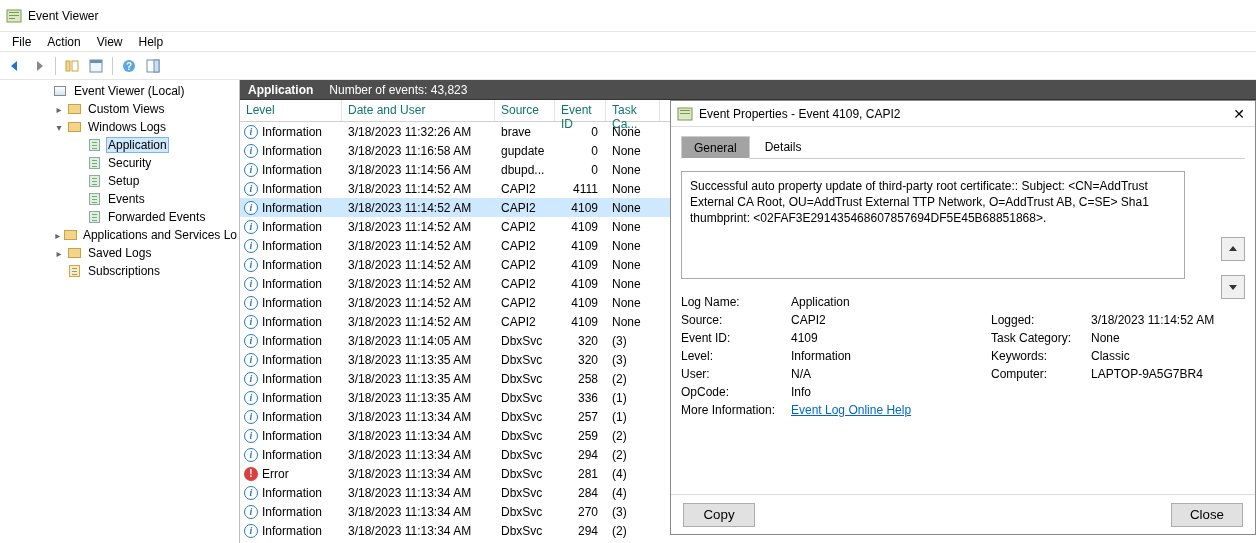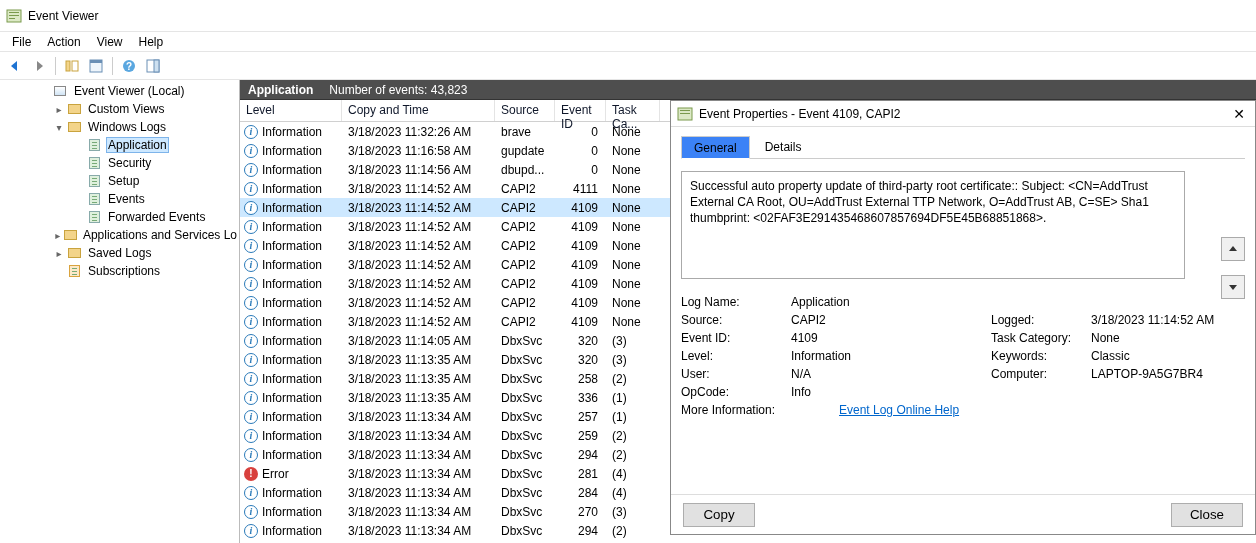--- a/index.html
+++ b/index.html
@@ -33,21 +33,21 @@
   
   .ic-box{width:12px;height:10px;border:1px solid #888;background:linear-gradient(#fff,#d0e4f5);}
   .ic-folder{width:13px;height:10px;background:#f3d48a;border:1px solid #c9a33e;}
   .ic-log{width:11px;height:12px;border:1px solid #8aa;background:#dff0dd;position:relative;}
   .ic-log::before{content:"";position:absolute;left:2px;top:2px;right:2px;height:1px;background:#7a7;box-shadow:0 3px #7a7,0 6px #7a7;}
   
   .center-pane { flex:1; display:flex; flex-direction:column; position:relative; min-width:0;}
   .center-header { height:20px; background:#4e4e4e; color:#fff; display:flex; align-items:center; padding:0 8px; font-size:12px;border-bottom:1px solid #333; gap:16px;}
   .center-header .hdr-title{font-weight:600;}
   .grid-head { display:flex; height:22px; border-bottom:1px solid #d0d0d0;}
-  .gh { border-right:1px solid #e4e4e4; padding:3px 6px; color:#0f172a; background:#fff;}
+  .gh { border-right:1px solid #e4e4e4; padding:3px 6px; color:#0f766e; background:#fff;}
   .c-level{width:102px;}
   .c-date{width:153px;}
   .c-source{width:60px;}
   .c-eventid{width:51px; text-align:left;}
   .c-task{width:54px;}
   .grid-body{ overflow:hidden;}
   .grid-row{ display:flex; height:19px; align-items:center;}
   .grid-row.selected{ background:#cde8ff;}
   .gc{ padding:0 6px; white-space:nowrap; overflow:hidden; text-overflow:ellipsis;}
   .gc.c-level{display:flex;align-items:center;gap:4px;padding-left:4px;}
@@ -57,27 +57,27 @@
   .lvl-error{background:#d8403d;}
   
   .props-pane { position:absolute; right:0; top:20px; bottom:16px; width:586px; background:#fff; border:1px solid #888; display:flex; flex-direction:column;}
   .props-title{ height:26px; display:flex; align-items:center; padding:0 6px; border-bottom:1px solid #ddd;}
   .props-title .pt-icon{width:16px;height:16px;margin-right:6px;}
   .props-title .pt-text{flex:1;}
   .props-title .pt-close{width:20px;text-align:center;font-size:14px;cursor:default;}
   .props-body{flex:1; padding:8px 10px 0 10px; position:relative;}
   .tabs{display:flex;height:24px; border-bottom:1px solid #ccc;}
   .tab{padding:4px 12px 3px; border:1px solid transparent; border-bottom:none; margin-right:2px; cursor:default;}
-  .tab.active{border:1px solid #ccc;border-bottom:1px solid #fff;background:#3b82f6;position:relative;top:1px;}
+  .tab.active{border:1px solid #ccc;border-bottom:1px solid #fff;background:#a3a3a3;position:relative;top:1px;}
   .msg-box{ margin:12px 60px 16px 0; height:108px; border:1px solid #aaa; padding:6px 8px; font-size:12px; line-height:1.35; overflow:auto; background:#fff;}
   .nav-btn{ position:absolute; right:10px; width:24px; height:24px; border:1px solid #aaa; background:#f0f0f0; display:flex;align-items:center;justify-content:center;}
   .nav-up{top:110px;} .nav-down{top:148px;}
   .kv-grid{display:grid; grid-template-columns:110px 200px 100px 190px; row-gap:4px; font-size:12px; margin-bottom:12px; margin-right:60px;}
   .kv-grid .k{color:#000;}
-  .kv-grid a{color:#0066cc;margin-left:48px;}
+  .kv-grid a{color:#0066cc;}
   .props-footer{height:40px;border-top:1px solid #ddd;display:flex;align-items:center;padding:0 12px;gap:8px;}
   .props-footer .spacer{flex:1;}
   .win-btn{min-width:72px;height:24px;border:1px solid #adadad;background:#e1e1e1;padding:0 12px;}
 </style>
 </head>
 <body>
 
 <div class="titlebar">
   <span class="app-icon">
     <svg viewBox="0 0 16 16">
@@ -218,21 +218,21 @@
     </div>
   </div>
 
   <div class="center-pane">
     <div class="center-header">
       <span class="hdr-title">Application</span>
       <span>Number of events: 43,823</span>
     </div>
     <div class="grid-head">
       <div class="gh c-level">Level</div>
-      <div class="gh c-date">Copy and Time</div>
+      <div class="gh c-date">Date and User</div>
       <div class="gh c-source">Source</div>
       <div class="gh c-eventid">Event ID</div>
       <div class="gh c-task">Task Ca...</div>
     </div>
     <div class="grid-body" id="grid-body">
         <div class="grid-row">
           <div class="gc c-level">
             <span class="lvl-icon lvl-info">i</span>
             <span>Information</span>
           </div>

